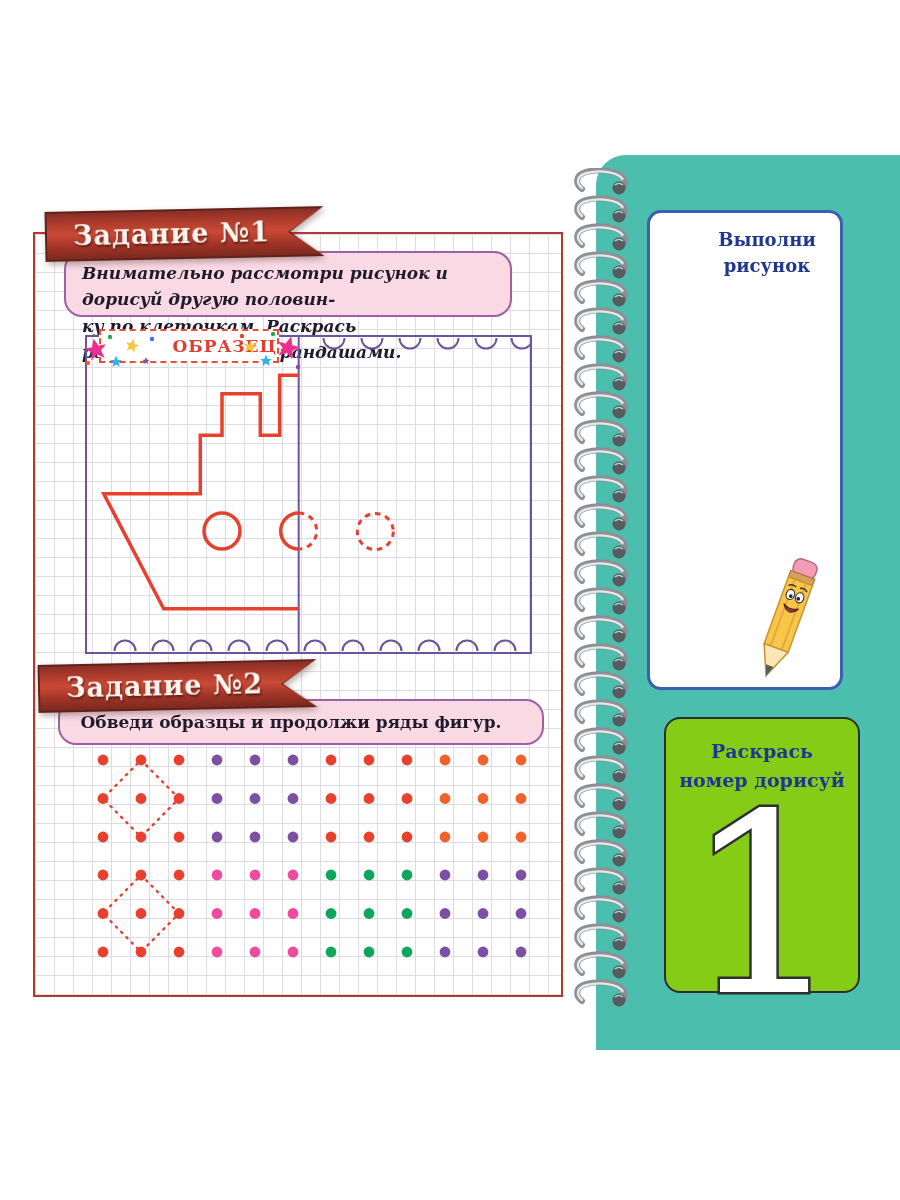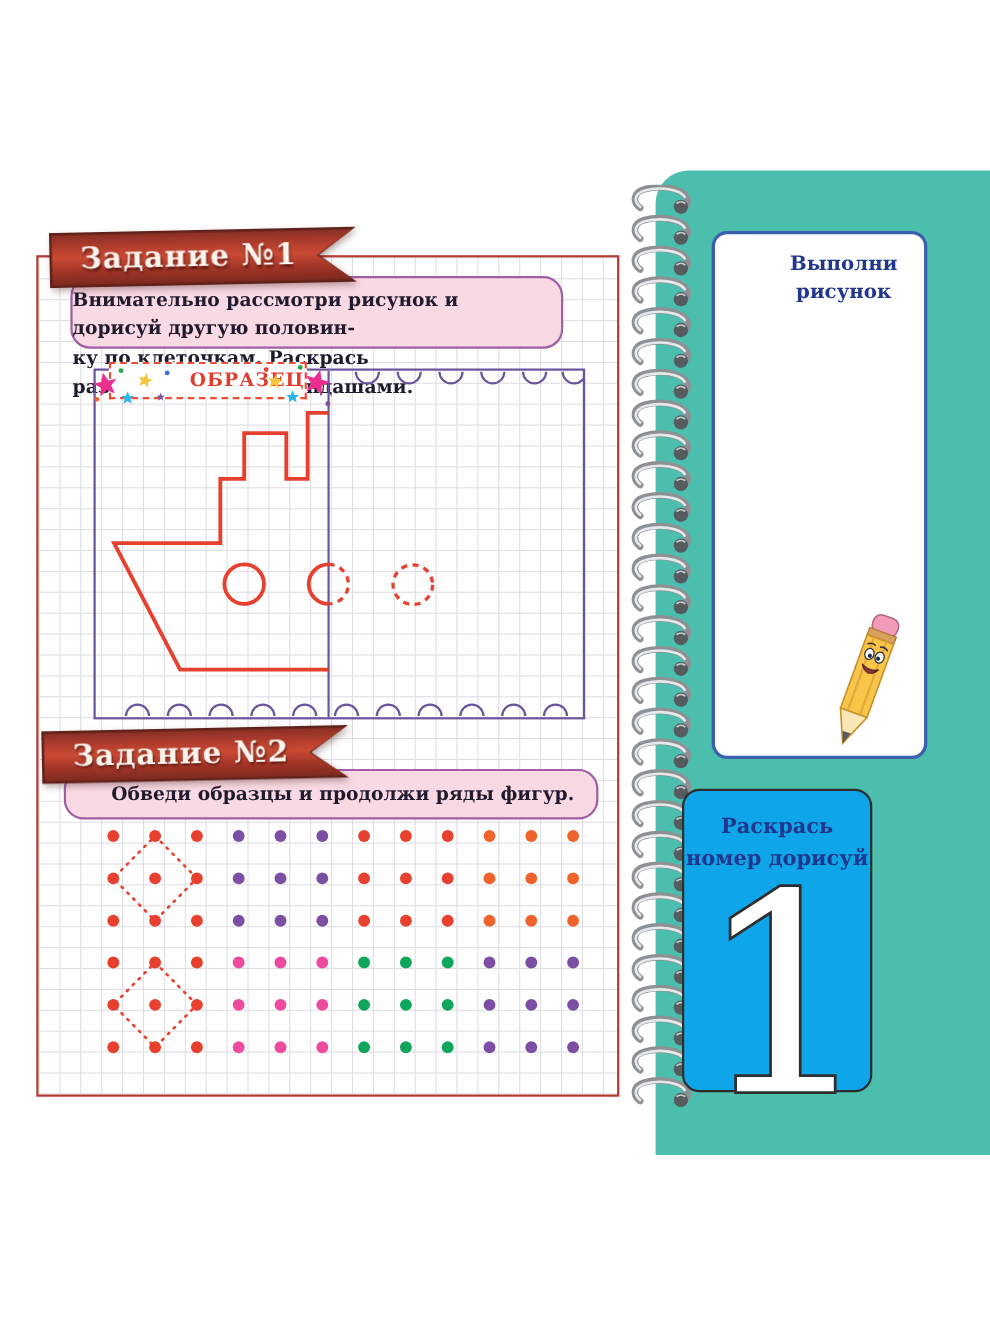--- a/index.html
+++ b/index.html
@@ -23,22 +23,22 @@
     padding-left:26px;padding-right:52px;
     text-shadow:1px 2px 2px rgba(40,10,5,.55);}
   #ribbon1{left:45px;top:209px;transform:rotate(-1.2deg);}
   #ribbon1 .ribbon-inner{line-height:46px;}
   #ribbon2{left:38px;top:662px;transform:rotate(-1.2deg);}
   #ribbon2 .ribbon-inner{line-height:44px;}
 
   .pink-box{position:absolute;background:#f9d9e3;border:2px solid #a05fa5;
     border-radius:18px;color:#201a2d;font-weight:bold;font-size:17px;
     box-sizing:border-box;}
-  #pink1{left:64px;top:251px;width:448px;height:66px;padding:7px 14px 0 0;line-height:1.55;}
-  #pink2{left:58px;top:699px;width:486px;height:46px;text-align:right;
+  #pink1{left:64px;top:251px;width:448px;height:66px;padding:7px 14px 0 16px;line-height:1.55;font-style:italic;}
+  #pink2{left:58px;top:699px;width:486px;height:46px;text-align:center;
          padding-right:20px;line-height:42px;}
 
   .draw-area{position:absolute;left:85px;top:335px;width:443px;height:315px;
     border:2px solid #6a559c;box-sizing:content-box;}
 
   .obrazec{position:absolute;left:99px;top:329px;width:180px;height:34px;
     background:#fff;border:2px dashed #ef4b36;box-sizing:border-box;
     color:#e23c2e;font-weight:bold;font-size:17px;letter-spacing:1px;
     text-align:right;line-height:30px;}
 
@@ -50,22 +50,22 @@
 
   .rings{position:absolute;left:566px;top:168px;pointer-events:none;}
 
   .blue-box{position:absolute;left:647px;top:210px;width:196px;height:480px;
     background:#fff;border:3px solid #3c5fae;border-radius:14px;box-sizing:border-box;padding-left:44px;}
   .blue-box .caption{margin-top:14px;text-align:center;color:#20368f;
     font-weight:bold;font-size:18px;line-height:1.45;}
 
   .pencil{position:absolute;right:8px;bottom:2px;}
 
-  .num-box{position:absolute;left:620px;top:717px;width:173px;height:276px;
-    background:#0ea5e9;border:2px solid #2e2e2e;border-radius:16px;box-sizing:border-box;}
+  .num-box{position:absolute;left:664px;top:717px;width:196px;height:276px;
+    background:#84cc16;border:2px solid #2e2e2e;border-radius:16px;box-sizing:border-box;}
   .num-box .caption{margin-top:18px;text-align:center;color:#20368f;
     font-weight:bold;font-size:19px;line-height:1.5;}
   .big-number{display:block;margin:0 auto;}
 
   .overlay{position:absolute;left:0;top:0;pointer-events:none;}
 </style>
 </head>
 <body>
 
 <div class="sheet"></div>

